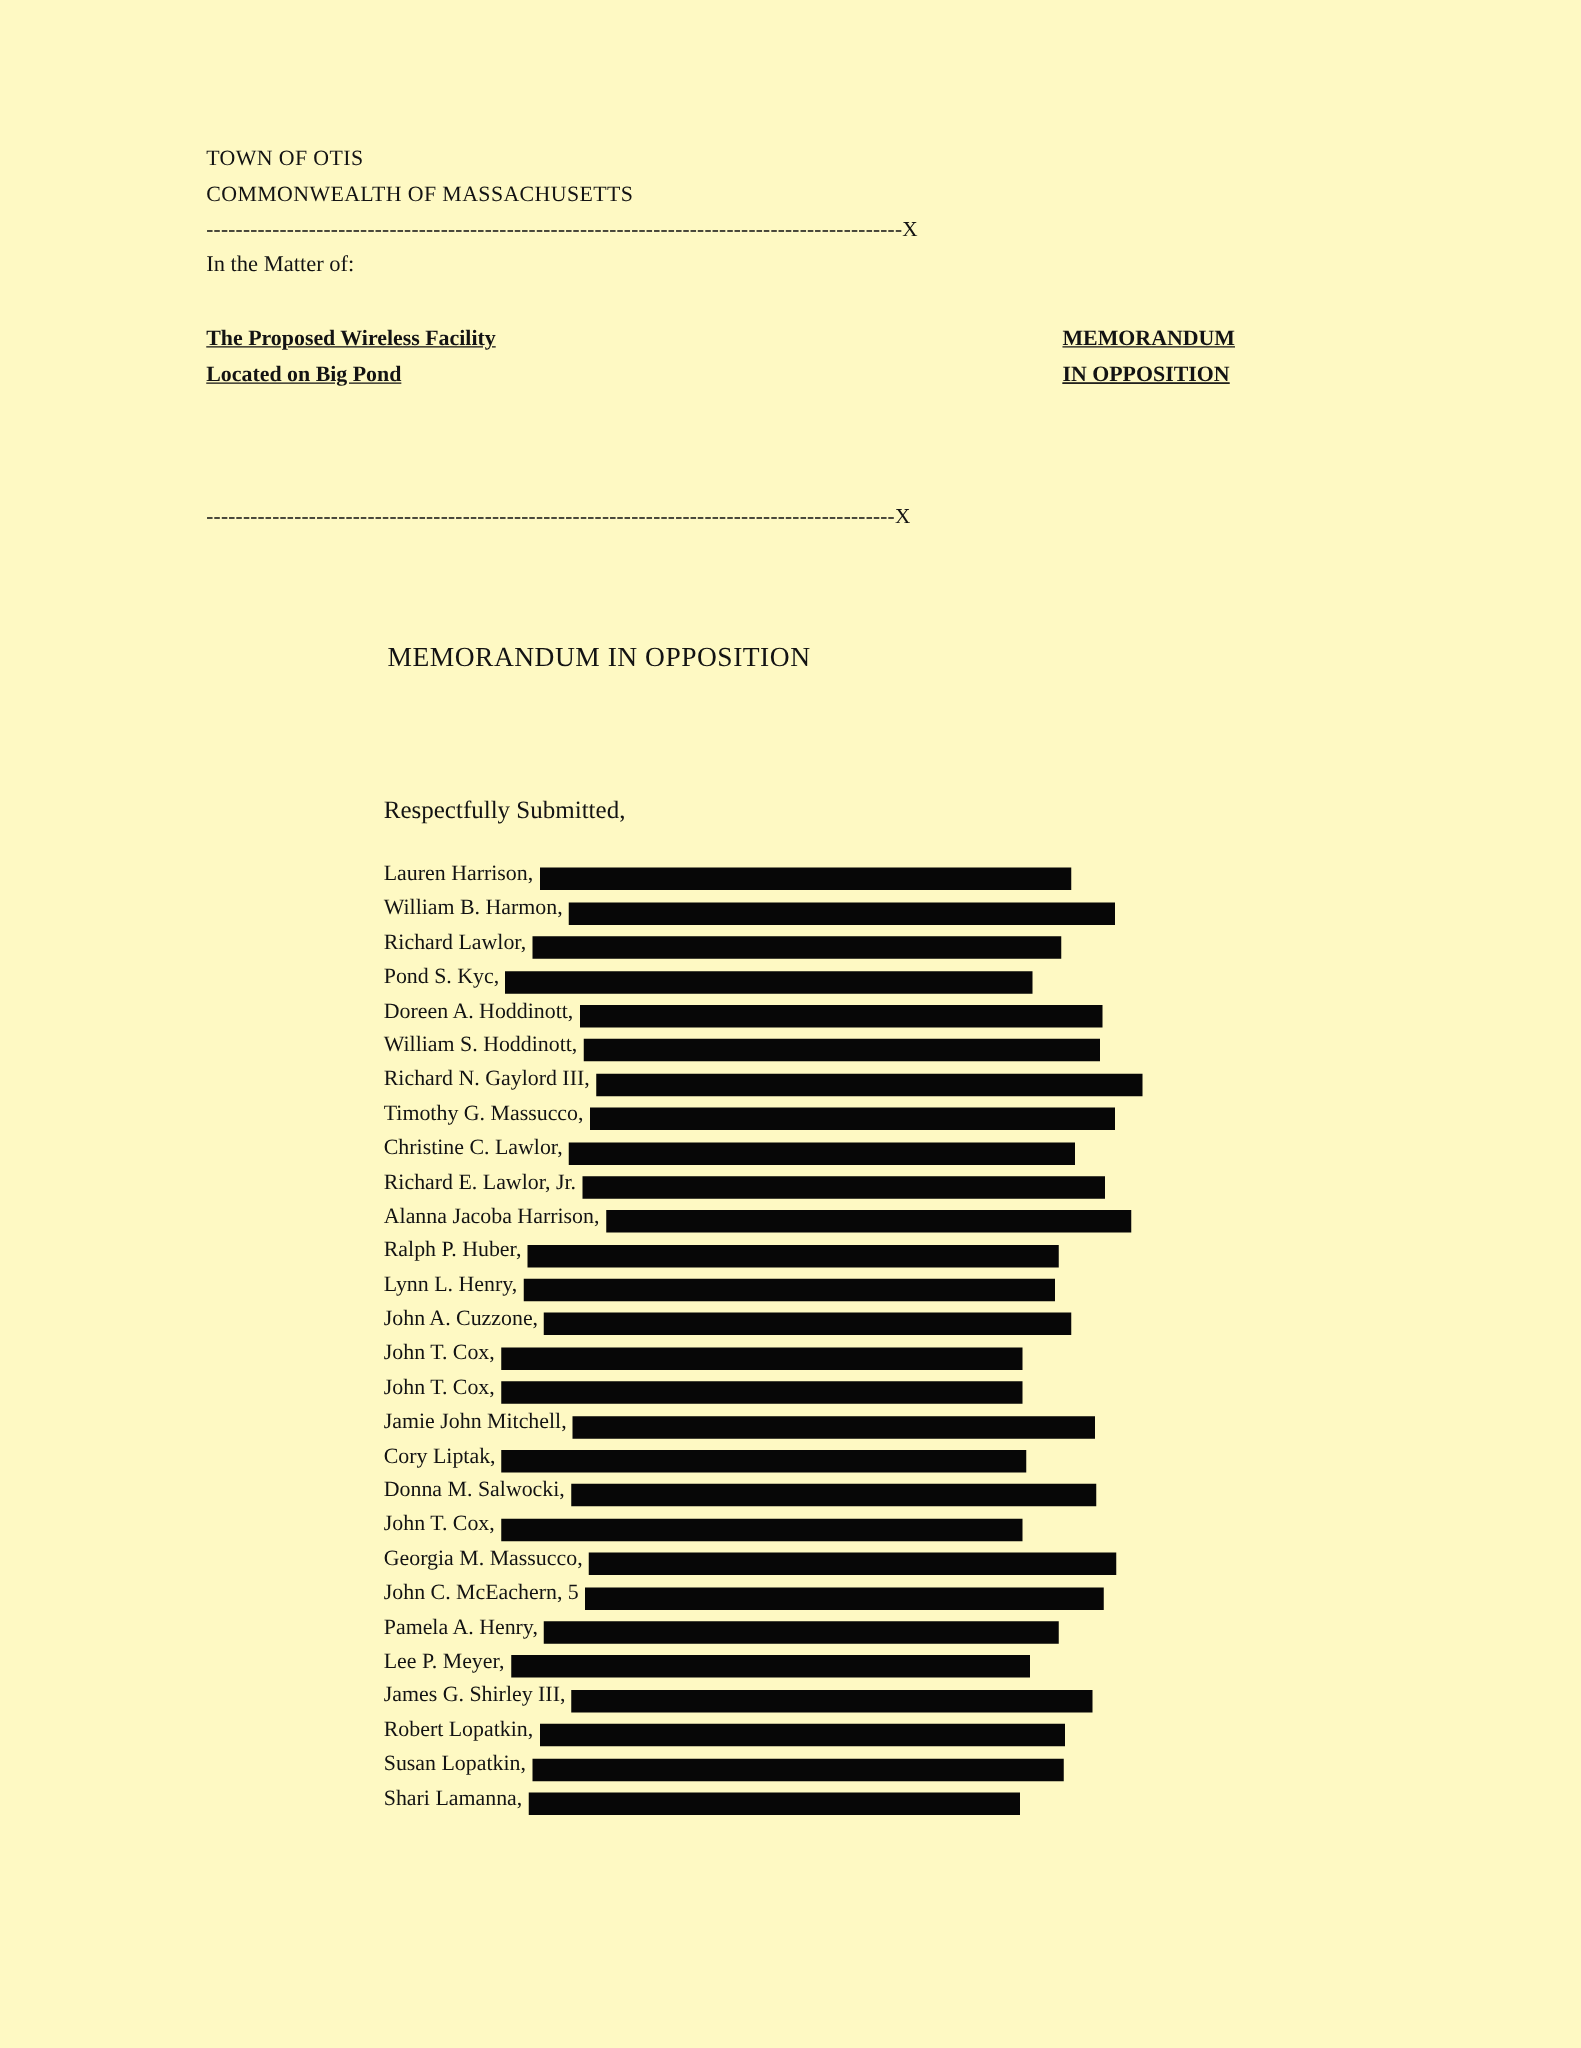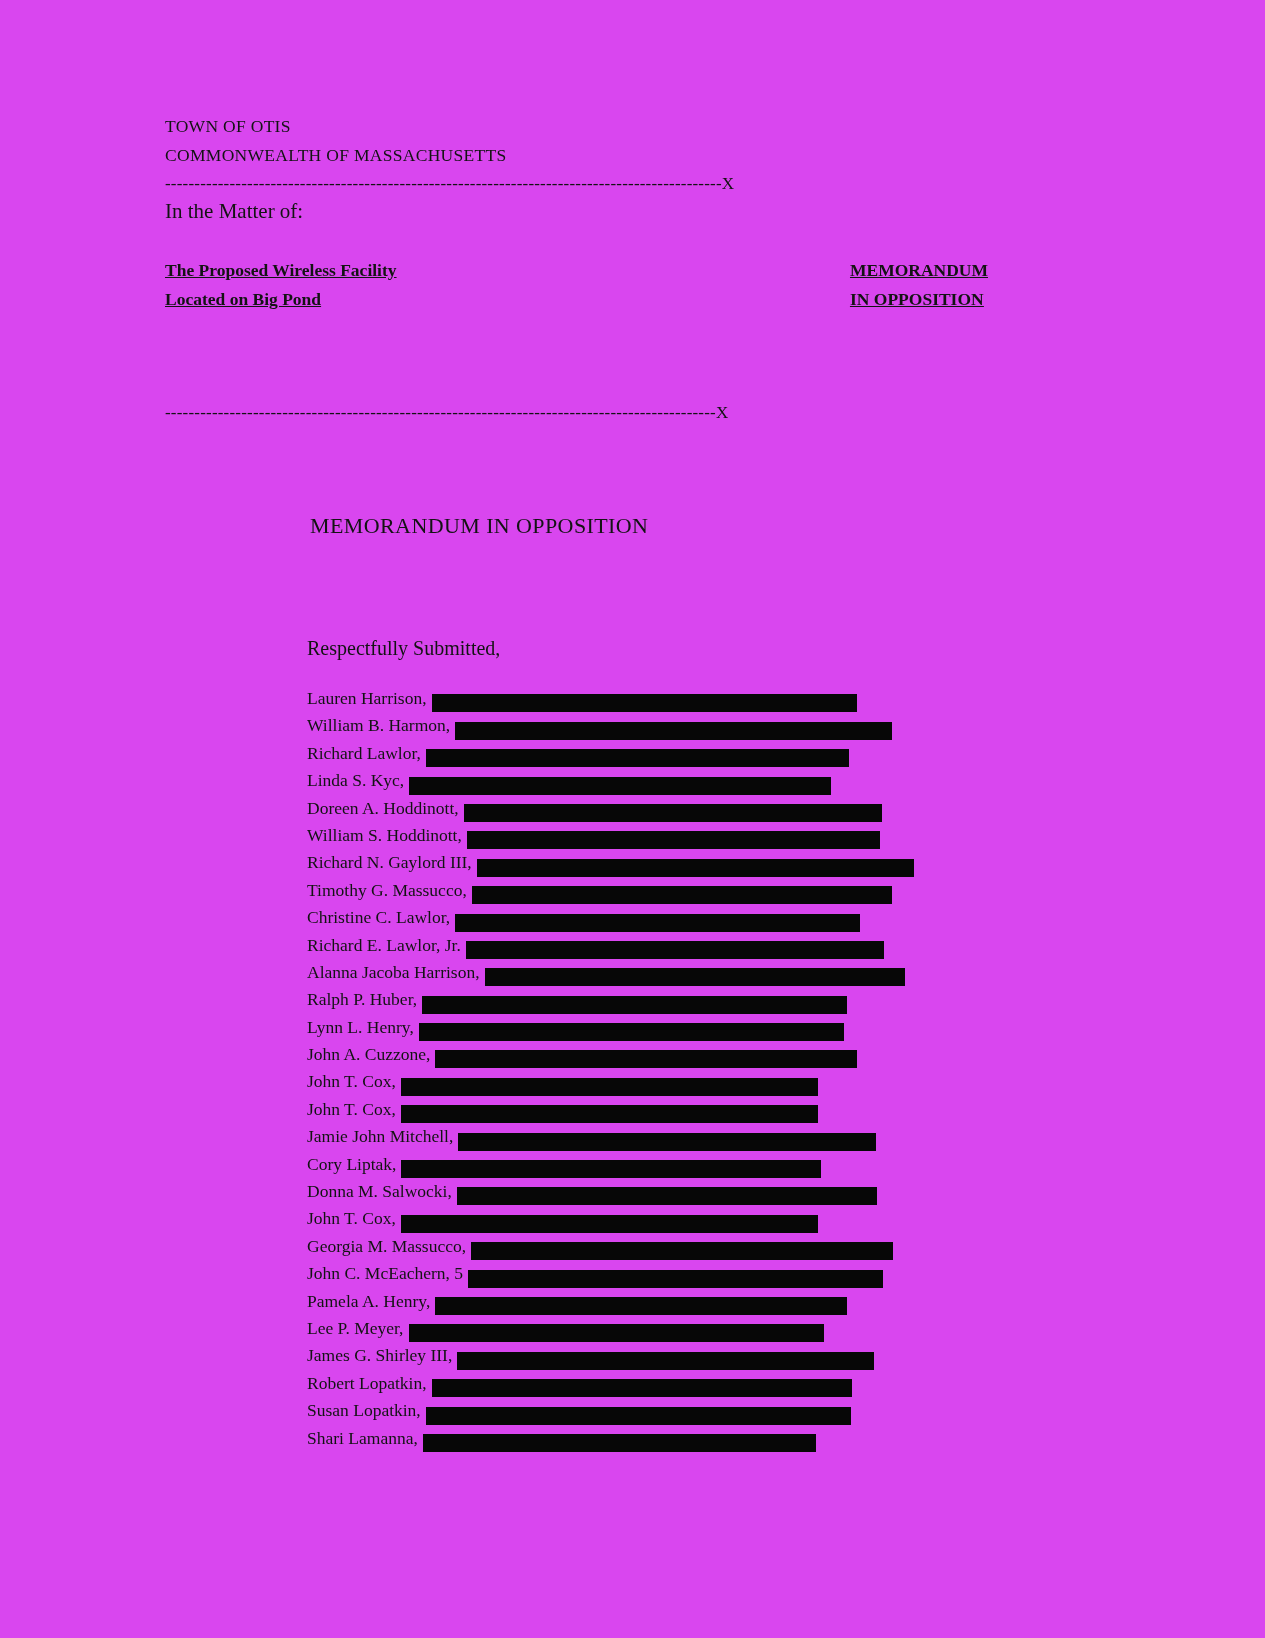--- a/index.html
+++ b/index.html
@@ -4,21 +4,21 @@
 <style>
   html, body {
     margin: 0;
     padding: 0;
     background: #ffffff;
   }
   .page {
     position: relative;
     width: 1265px;
     height: 1638px;
-    background: #d946ef;
+    background: #fef9c3;
     overflow: hidden;
     font-family: "Liberation Serif", "DejaVu Serif", serif;
     color: #131313;
   }
   .content {
     position: absolute;
     left: 165px;
     top: 112px;
     width: 925px;
   }
@@ -28,21 +28,21 @@
     letter-spacing: 0.3px;
   }
   .divider {
     font-size: 17px;
     line-height: 27px;
     white-space: nowrap;
     overflow: hidden;
     letter-spacing: 0.2px;
   }
   .matter {
-    font-size: 21px;
+    font-size: 18px;
     line-height: 29px;
   }
   .caption-body {
     margin-top: 30px;
     display: flex;
     justify-content: space-between;
     padding-right: 102px;
     text-decoration: underline;
   }
   .bold {
@@ -131,21 +131,21 @@
     <span class="sig-name">William B. Harmon,</span>
     <span class="redaction" style="width: 437px; background: rgb(7, 7, 7);"></span>
   </div>
 
   <div class="sig-row">
     <span class="sig-name">Richard Lawlor,</span>
     <span class="redaction" style="width: 423px; background: rgb(7, 7, 7);"></span>
   </div>
 
   <div class="sig-row">
-    <span class="sig-name">Linda S. Kyc,</span>
+    <span class="sig-name">Pond S. Kyc,</span>
     <span class="redaction" style="width: 422px; background: rgb(7, 7, 7);"></span>
   </div>
 
   <div class="sig-row">
     <span class="sig-name">Doreen A. Hoddinott,</span>
     <span class="redaction" style="width: 418px; background: rgb(7, 7, 7);"></span>
   </div>
 
   <div class="sig-row">
     <span class="sig-name">William S. Hoddinott,</span>

